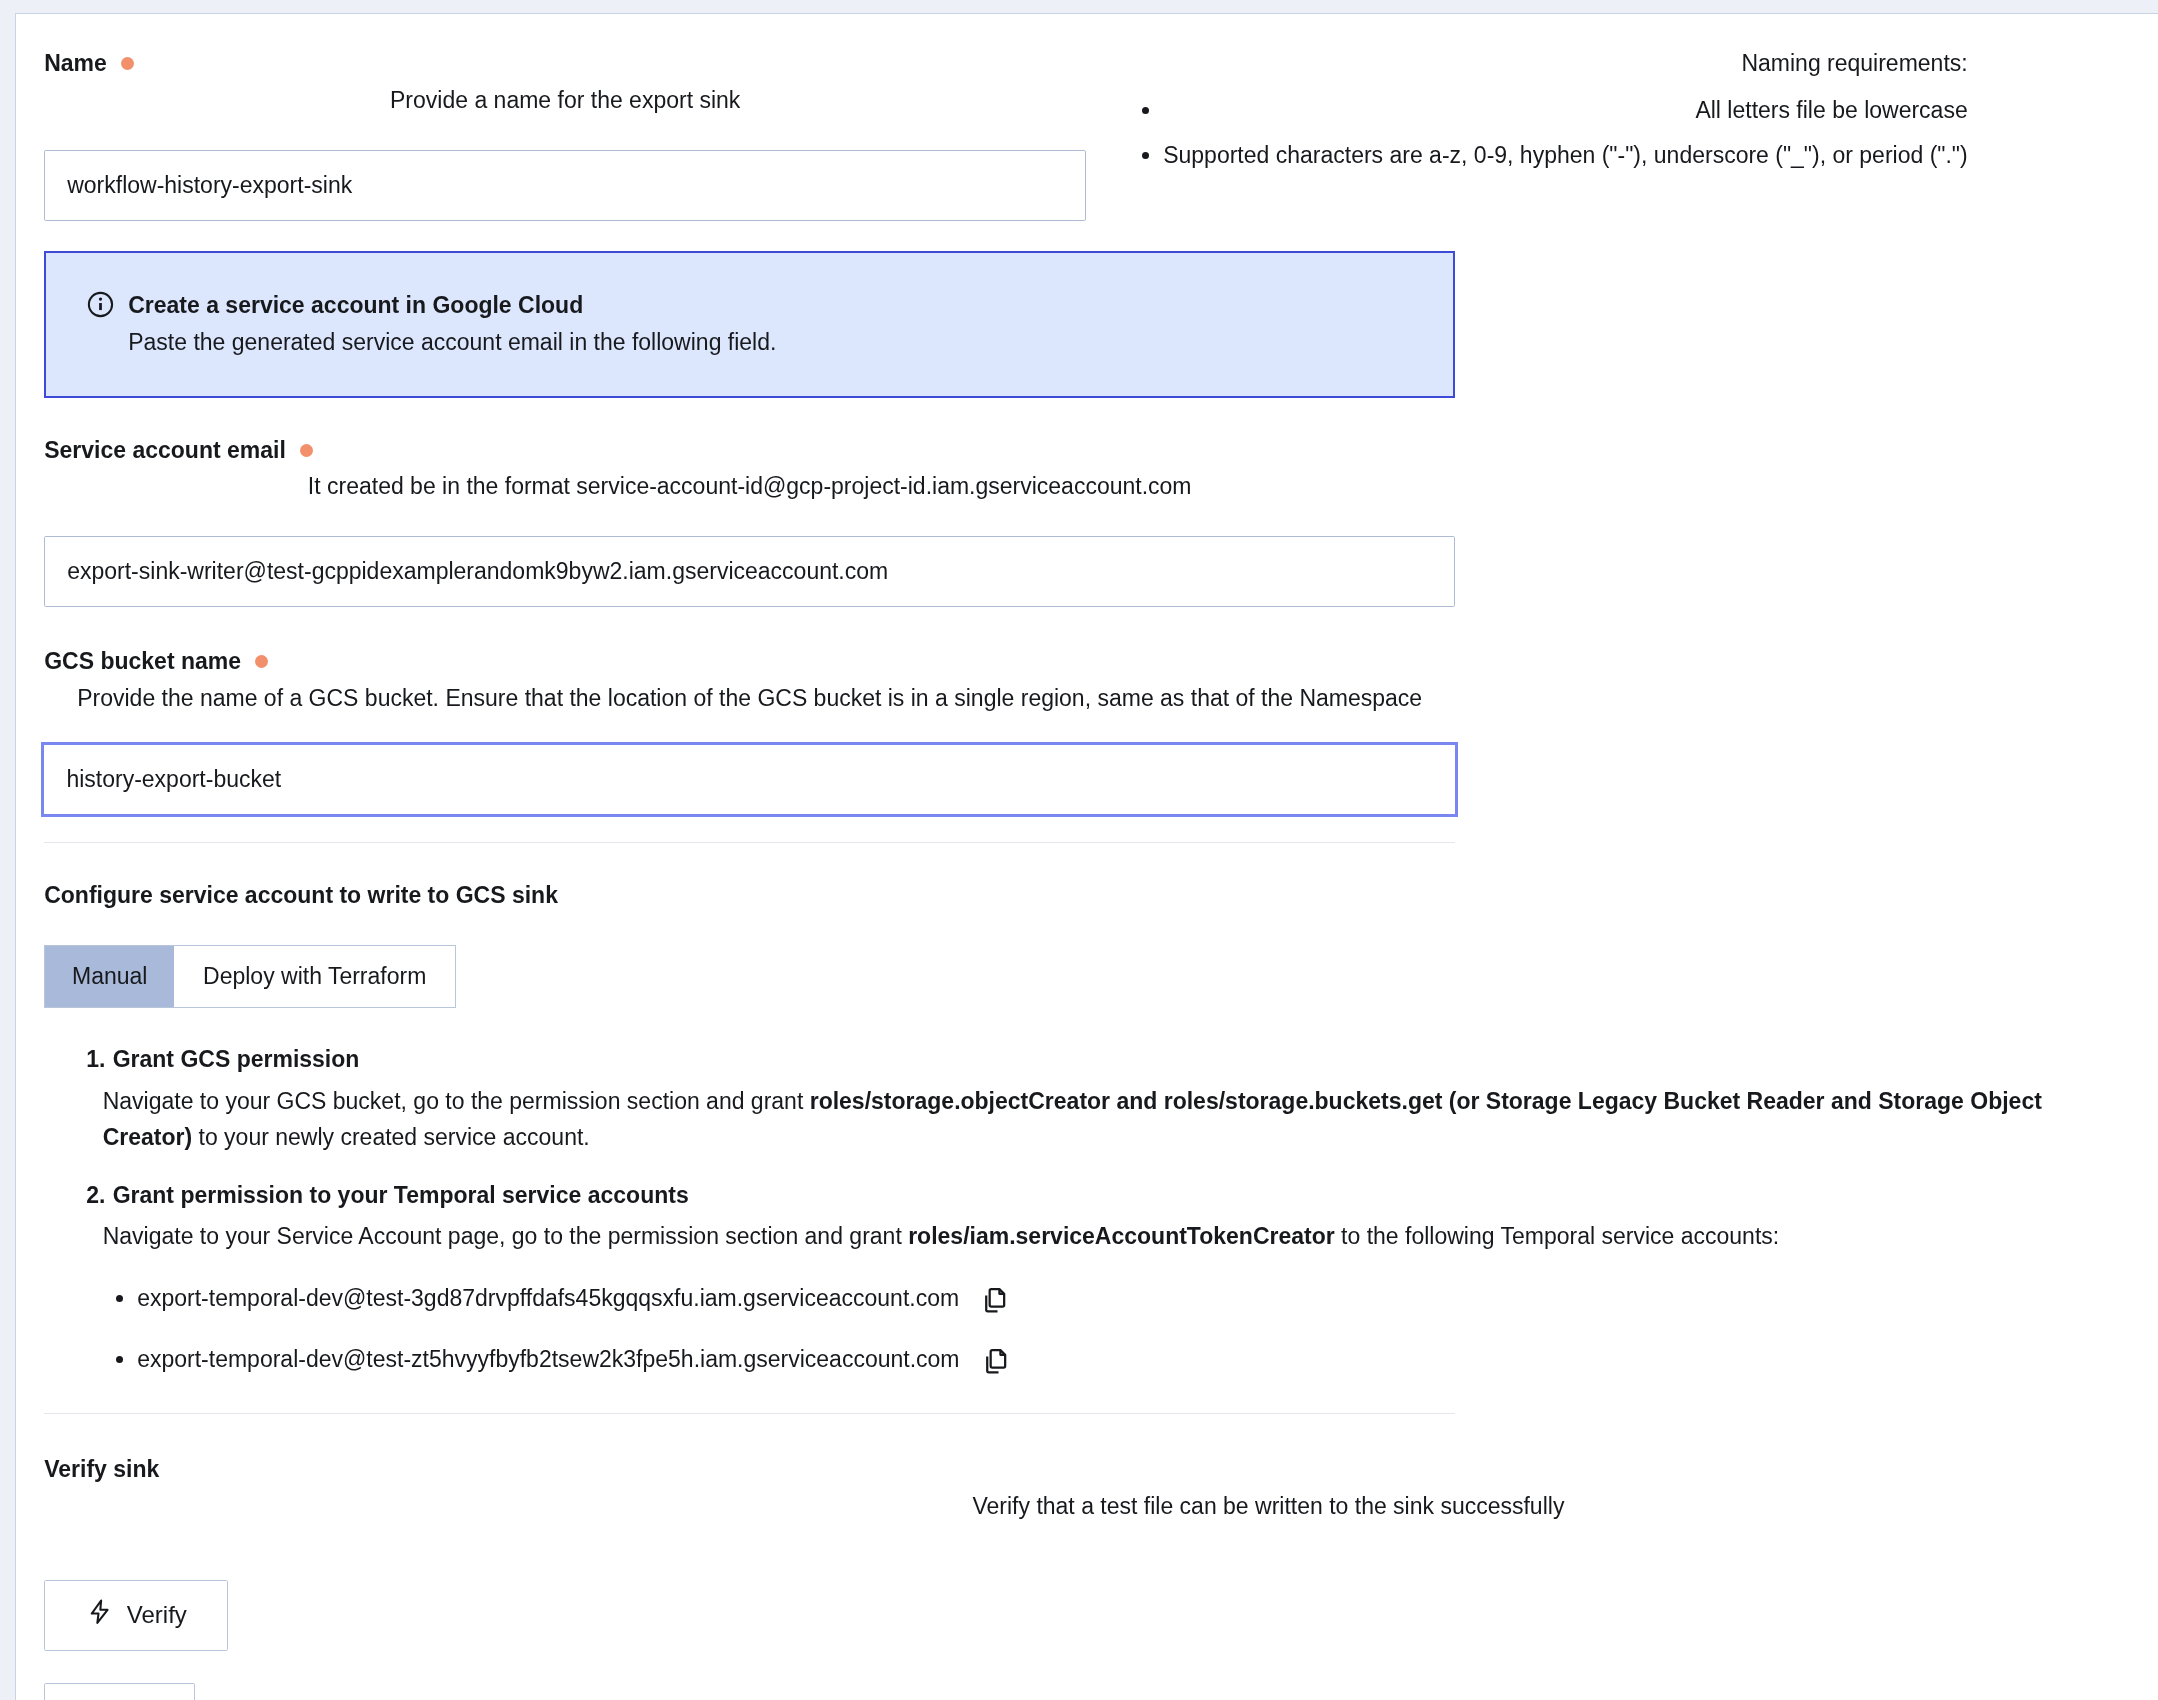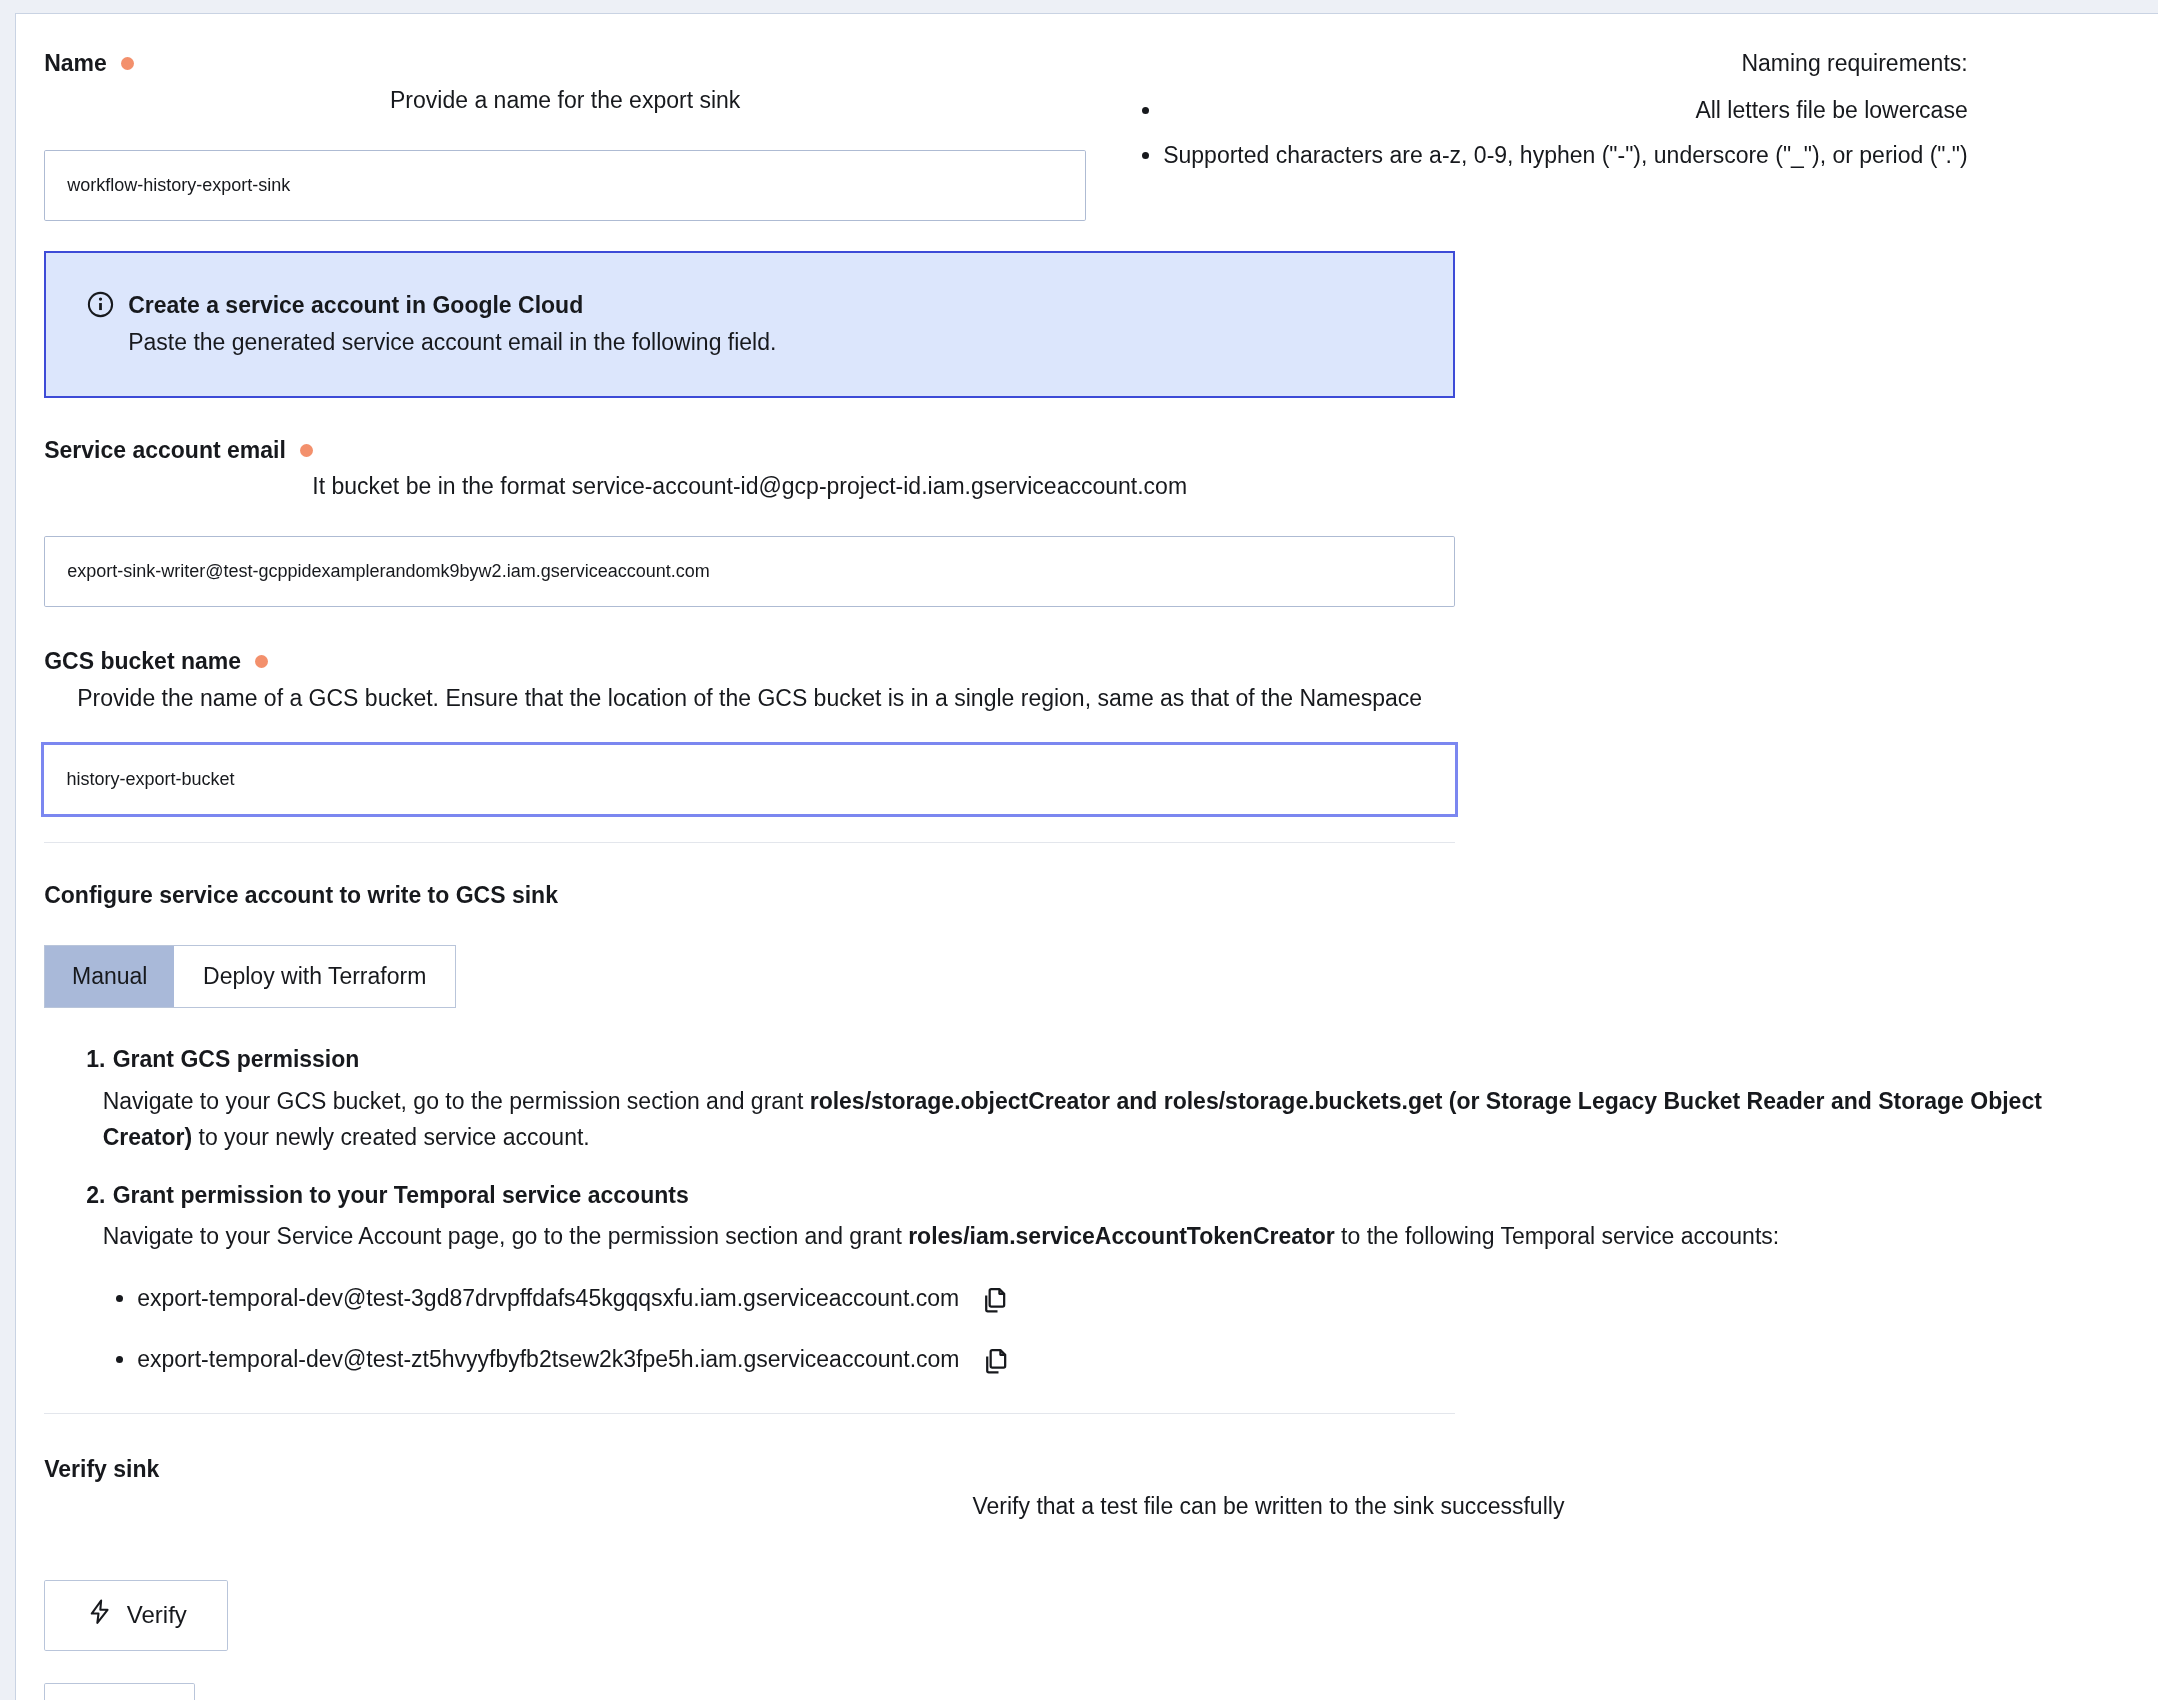--- a/index.html
+++ b/index.html
@@ -20,21 +20,21 @@
   .content{padding:34px 0 0 28.5px;}
 
   .field-label{font-weight:700;line-height:31px;display:flex;align-items:center;}
   .req-dot{width:13px;height:13px;border-radius:50%;background:var(--required-dot);
     display:inline-block;margin-left:13.8px;flex:0 0 auto;}
   .field-hint{line-height:31px;margin-top:5.5px;text-align:center;}
 
   .text-input{
     display:block;margin-top:34px;height:71px;width:100%;
     border:0.9px solid var(--input-border);border-radius:1.8px;background:#fff;
-    font-family:"Liberation Sans",sans-serif;font-size:18px;color:var(--text);
+    font-family:"Liberation Sans",sans-serif;font-size:23px;color:var(--text);
     padding:0 22px;outline:none;
   }
   .text-input.focused{border:3.7px solid var(--focus-border);border-radius:0;
     height:75px;width:1417px;margin-left:-2.8px;}
 
   .top-row{display:flex;}
   .col-left{width:1042px;flex:0 0 auto;}
   .col-right{margin-left:42px;text-align:right;}
   .req-title{line-height:31px;}
   .req-list{margin:13px 0 0 0;padding-left:35px;}
@@ -127,21 +127,21 @@
         <div class="info-title">Create a service account in Google Cloud</div>
         <div class="info-body">Paste the generated service account email in the following field.</div>
       </div>
     </div>
 
     <div class="field-block mt-sae">
       <div class="field-label">
         <span>Service account email</span>
         <span class="req-dot"></span>
       </div>
-      <div class="field-hint">It bucket be in the format service-account-id@gcp-project-id.iam.gserviceaccount.com</div>
+      <div class="field-hint">It created be in the format service-account-id@gcp-project-id.iam.gserviceaccount.com</div>
       <input class="text-input" type="text" value="export-sink-writer@test-gcppidexamplerandomk9byw2.iam.gserviceaccount.com" style="">
     </div>
 
     <div class="field-block mt-gcs">
       <div class="field-label">
         <span>GCS bucket name</span>
         <span class="req-dot"></span>
       </div>
       <div class="field-hint">Provide the name of a GCS bucket. Ensure that the location of the GCS bucket is in a single region, same as that of the Namespace</div>
       <input class="text-input focused" style="margin-top: 28.5px;" type="text" value="history-export-bucket">

